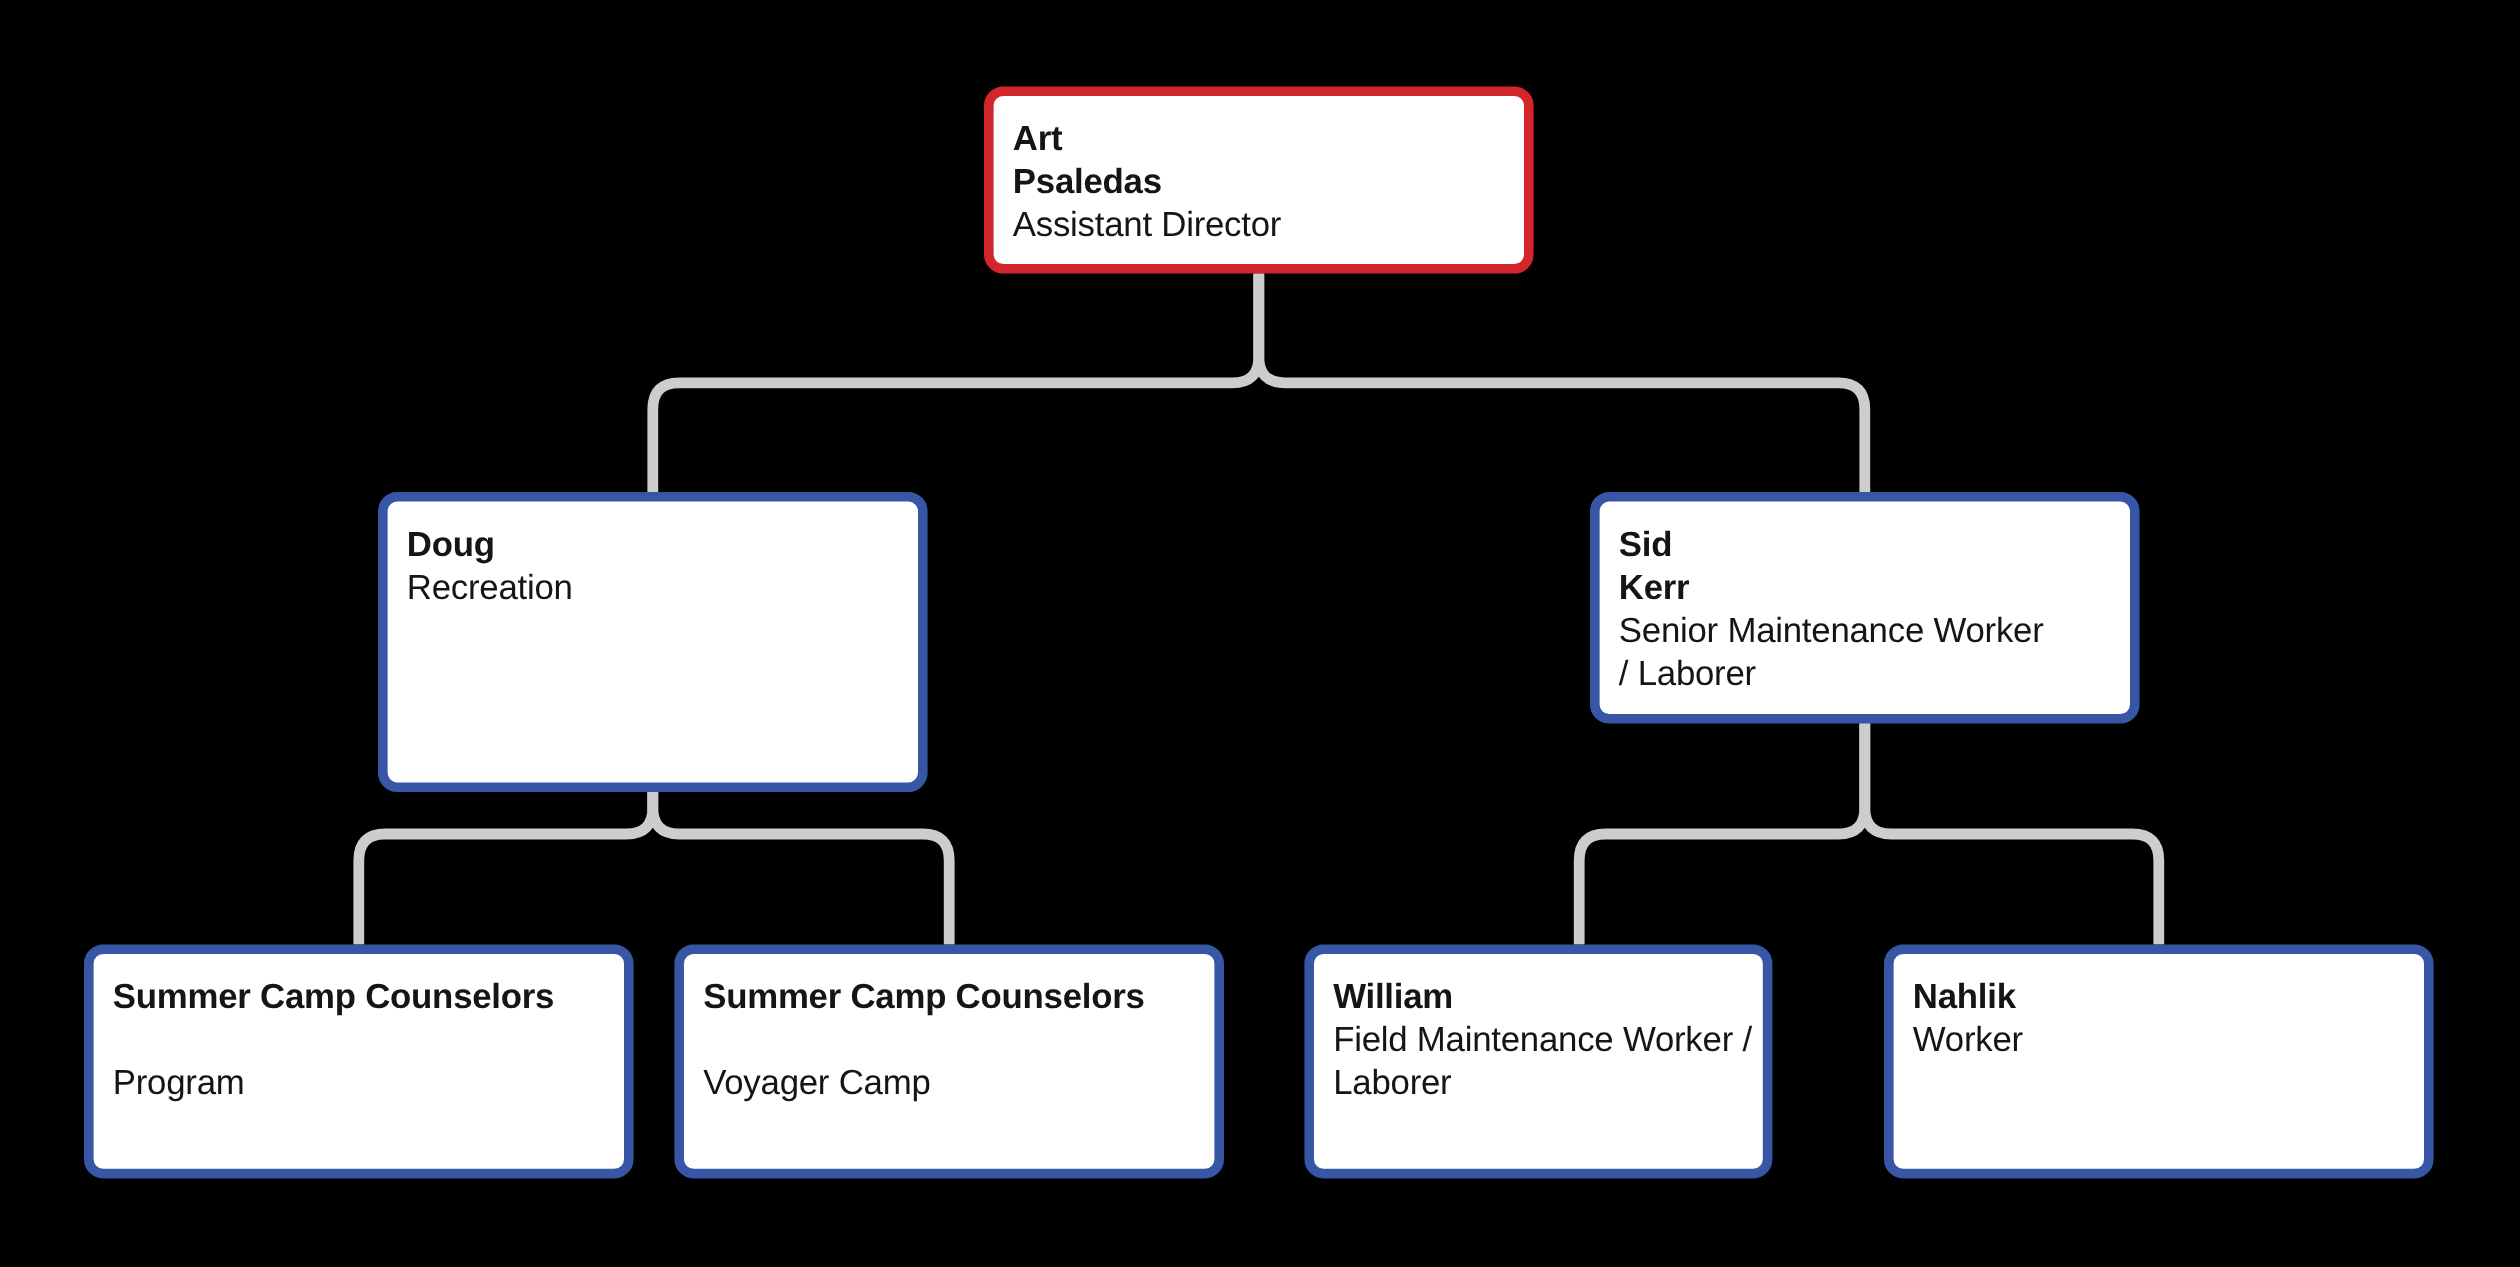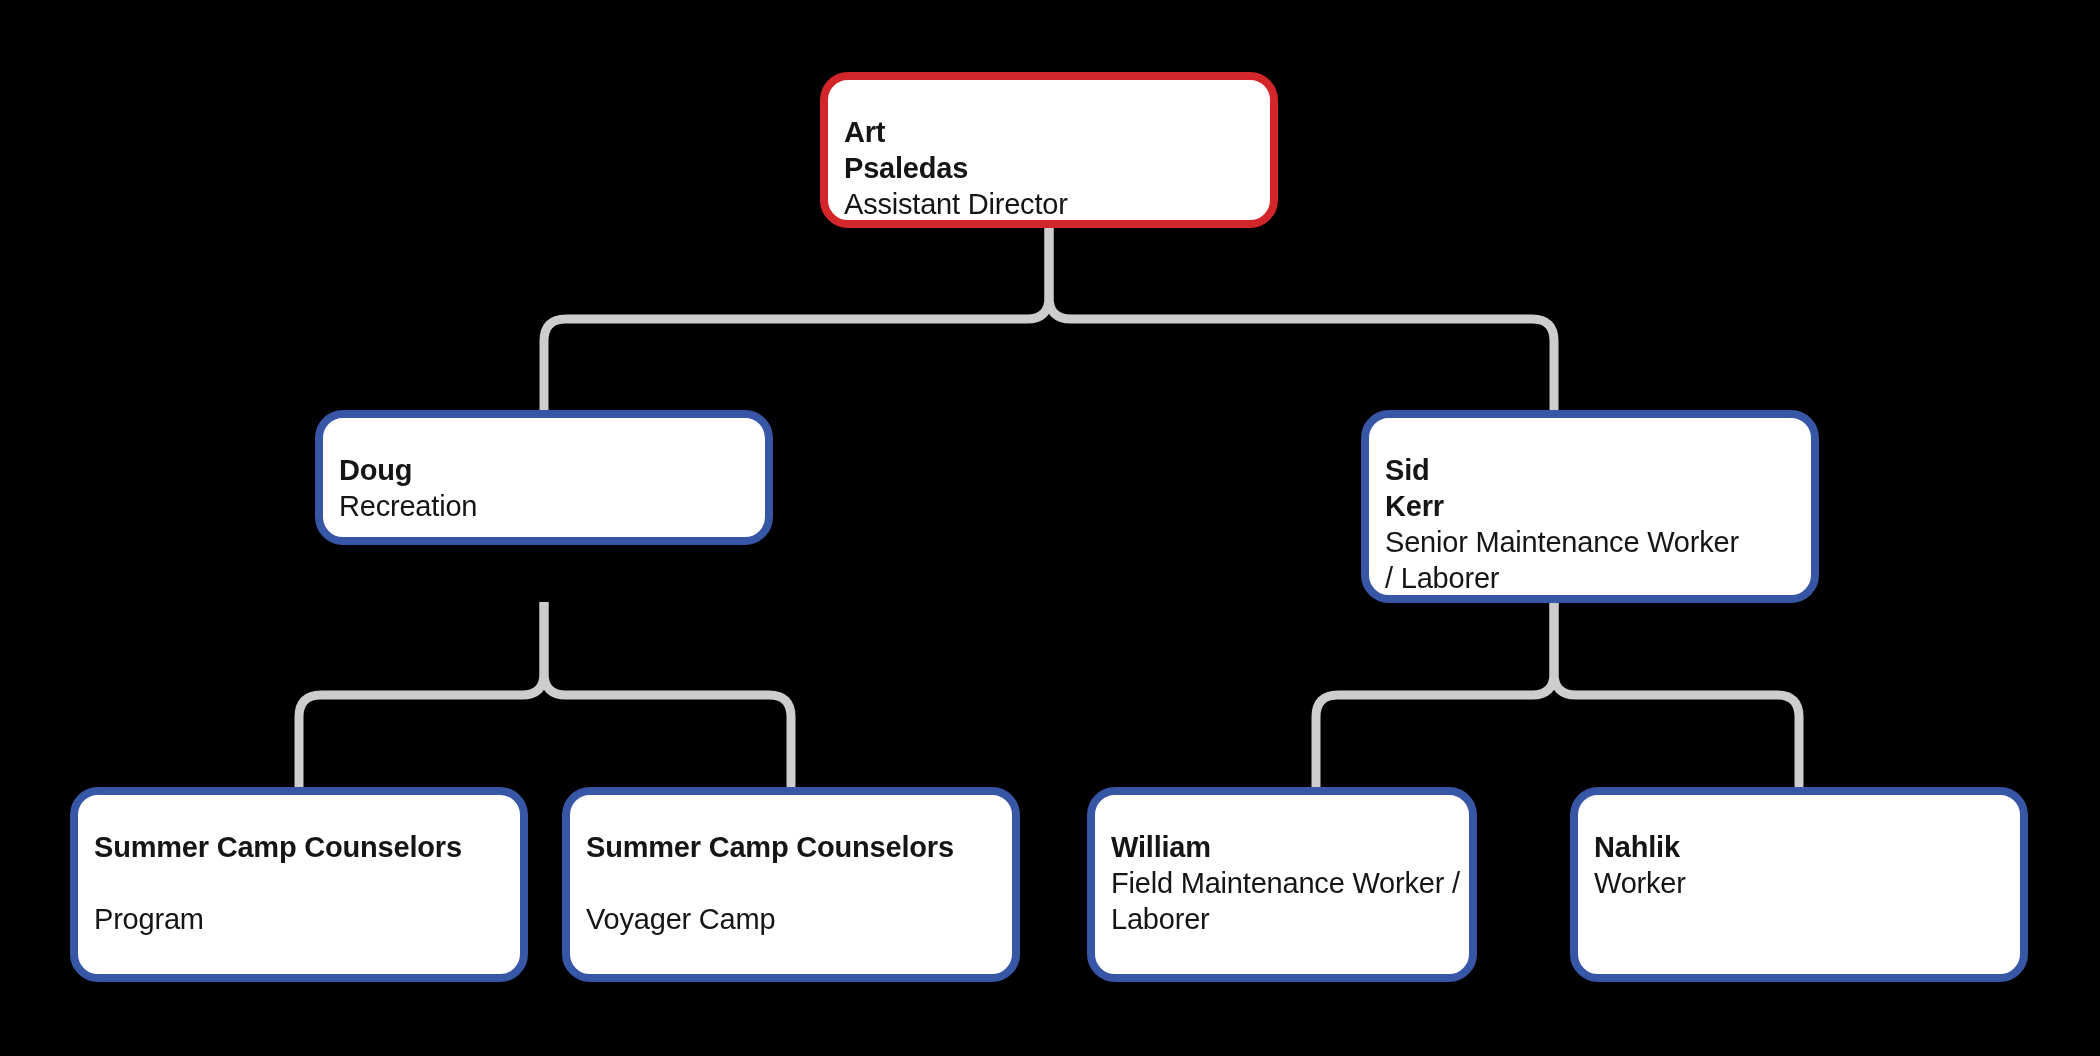--- a/index.html
+++ b/index.html
@@ -17,30 +17,30 @@
     background:var(--background);
     overflow:hidden;
     font-family:"Liberation Sans",sans-serif;
   }
   svg.connectors{position:absolute;left:0;top:0;z-index:0;}
   svg.connectors path{fill:none;stroke:var(--connector);stroke-width:9;}
   .node{
     position:absolute;z-index:1;box-sizing:border-box;
     background:var(--node-bg);
     border:8px solid var(--node-border);
-    border-radius:28px;
-    padding:34px 12px 12px 16px;
+    border-radius:16px;
+    padding:18px 12px 12px 16px;
     color:var(--text);
     font-size:29px;line-height:36px;letter-spacing:-0.2px;
   }
   .node .line{min-height:36px;white-space:nowrap;}
   .node .bold{font-weight:700;}
   .n-root{left:820px;top:72px;width:458px;height:156px;border-color:var(--root-border);}
-  .n-doug{left:315px;top:410px;width:458px;height:135px;}
-  .n-sid{left:1325px;top:410px;width:458px;height:193px;margin-left:36px;}
+  .n-doug{left:315px;top:410px;width:458px;height:250px;}
+  .n-sid{left:1325px;top:410px;width:458px;height:193px;}
   .n-scc1{left:70px;top:787px;width:458px;height:195px;}
   .n-scc2{left:562px;top:787px;width:458px;height:195px;}
   .n-william{left:1087px;top:787px;width:390px;height:195px;}
   .n-joseph{left:1570px;top:787px;width:458px;height:195px;}
 </style>
 </head>
 <body>
 
 <div class="canvas">
 

